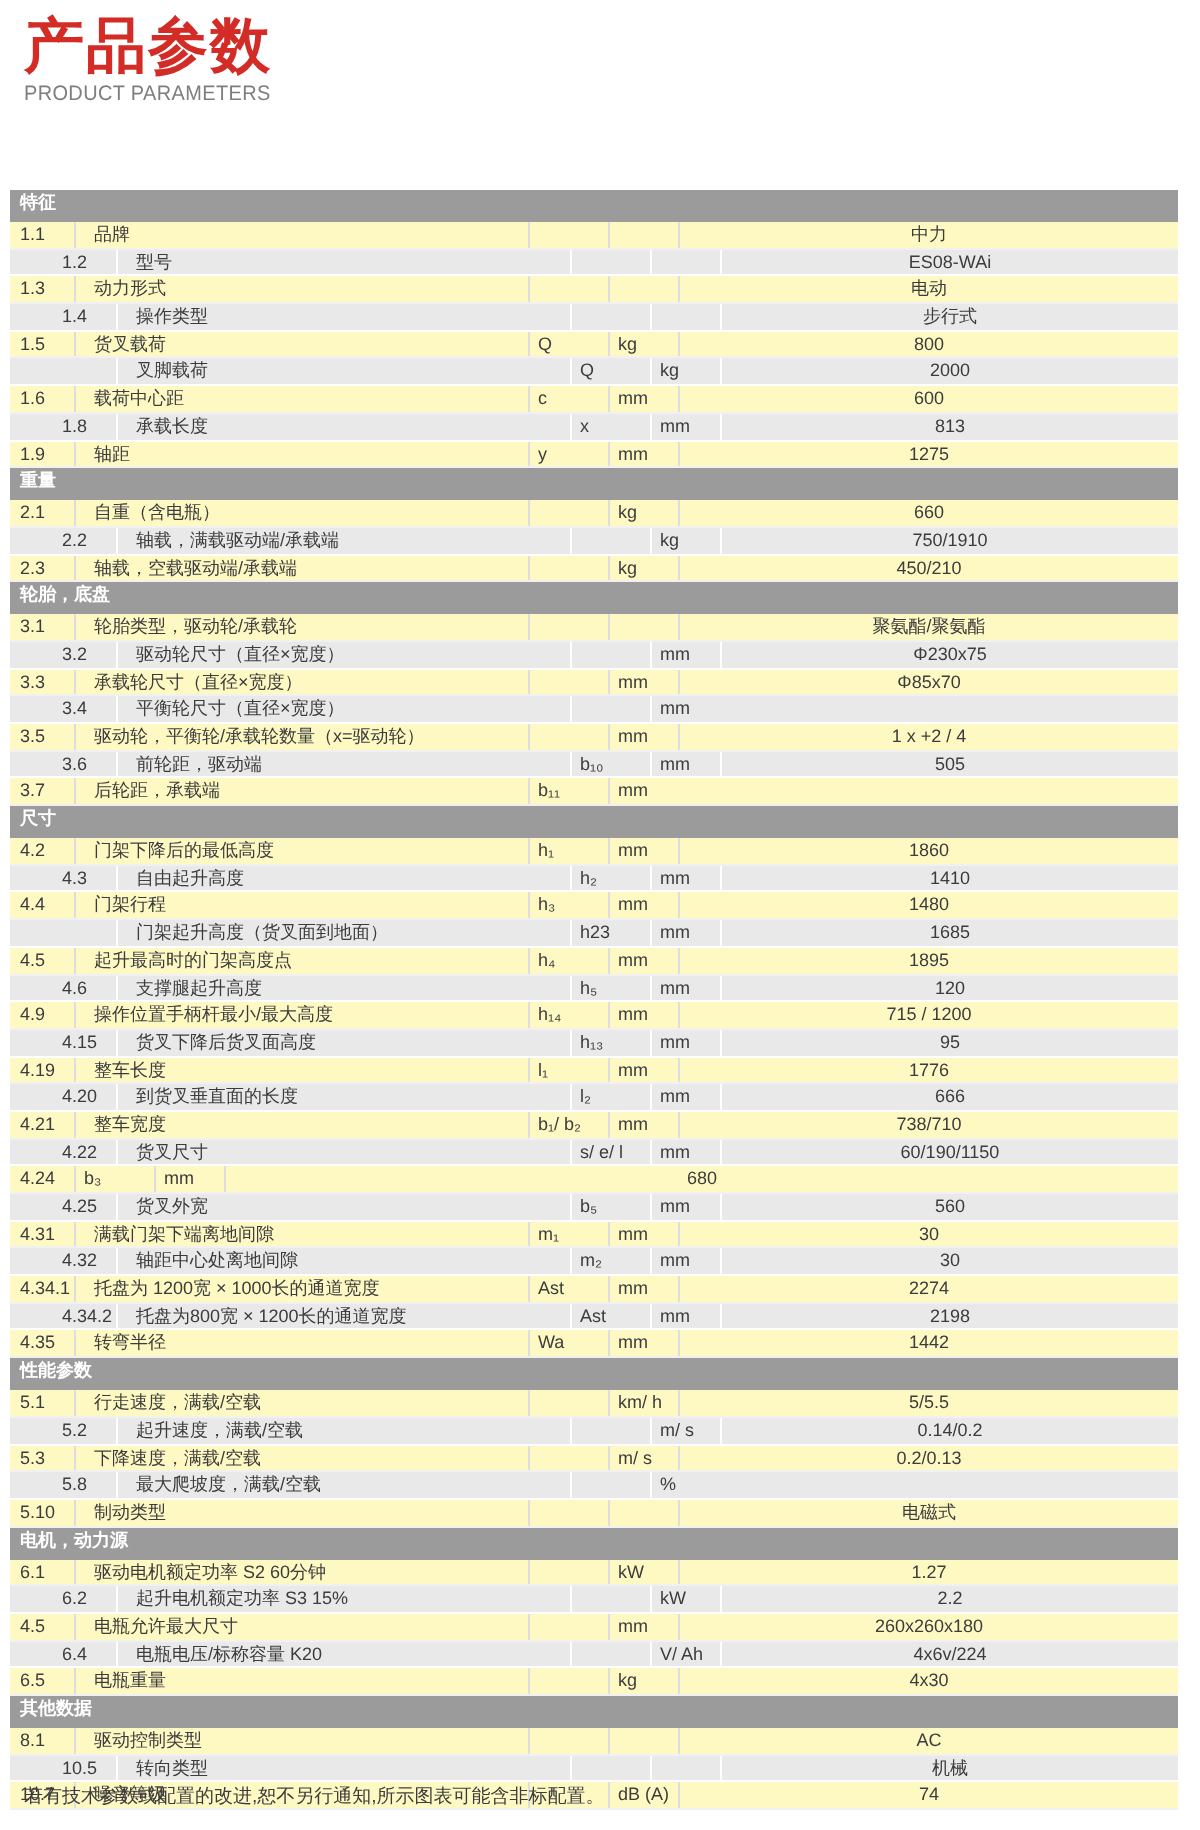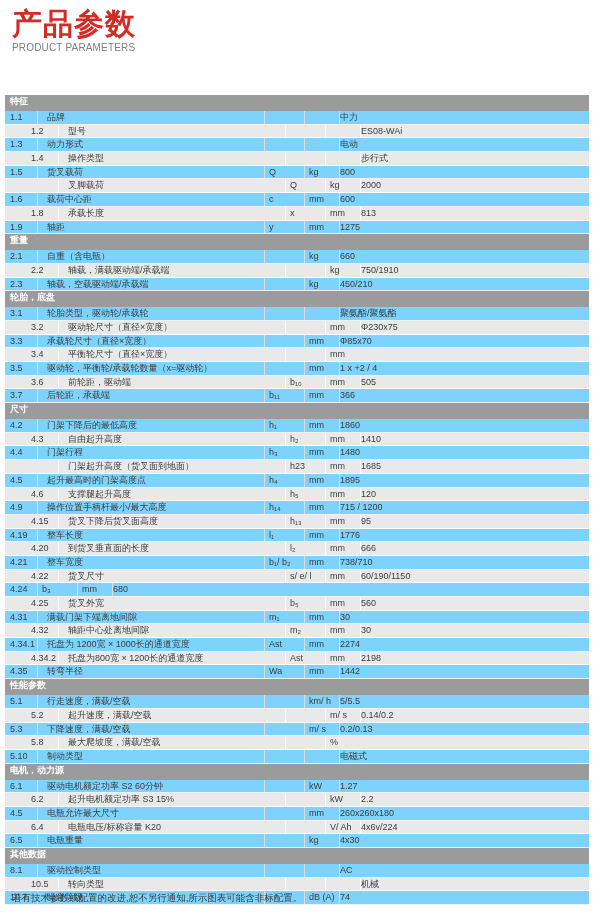--- a/index.html
+++ b/index.html
@@ -47,22 +47,22 @@
     display:flex;
     height:13.7px;
     font-size:9px;
     line-height:12.7px;
   }
   .cell { overflow:hidden; white-space:nowrap; }
   .c-no   { width:33px;  padding-left:5px; }
   .c-desc { width:227px; padding-left:9px; }
   .c-sym  { width:40px;  padding-left:4px; }
   .c-unit { width:35px;  padding-left:4px; }
-  .c-val  { flex:1; }
-  .row.plain { background:#7dd3fc; border-bottom:1px solid #f1f1f1; }
+  .c-val  { flex:1; text-align:center; }
+  .row.plain { background:#fef9c3; border-bottom:1px solid #f1f1f1; }
   .row.plain .cell { border-right:1px solid #dddddd; }
   .row.alt { background:var(--row-alt-bg,#e9e9e9); border-bottom:1px solid #ffffff;padding-left:21px; }
   .row.alt .cell { border-right:1px solid #ffffff; }
   .row .cell:last-child { border-right:none !important; }
   .footnote {
     position:absolute;
     left:12px; top:892px;
     font-size:9.5px;
     color:#3c3c3c;
     white-space:nowrap;
@@ -203,21 +203,20 @@
     <div class="cell c-desc">前轮距，驱动端</div>
     <div class="cell c-sym">b₁₀</div>
     <div class="cell c-unit">mm</div>
     <div class="cell c-val">505</div>
   </div>
     <div class="row plain">
     <div class="cell c-no">3.7</div>
     <div class="cell c-desc">后轮距，承载端</div>
     <div class="cell c-sym">b₁₁</div>
     <div class="cell c-unit">mm</div>
-    <div class="cell c-val">366</div>
   </div>
     <div class="section-header">尺寸</div>
     <div class="row plain">
     <div class="cell c-no">4.2</div>
     <div class="cell c-desc">门架下降后的最低高度</div>
     <div class="cell c-sym">h₁</div>
     <div class="cell c-unit">mm</div>
     <div class="cell c-val">1860</div>
   </div>
     <div class="row alt">

